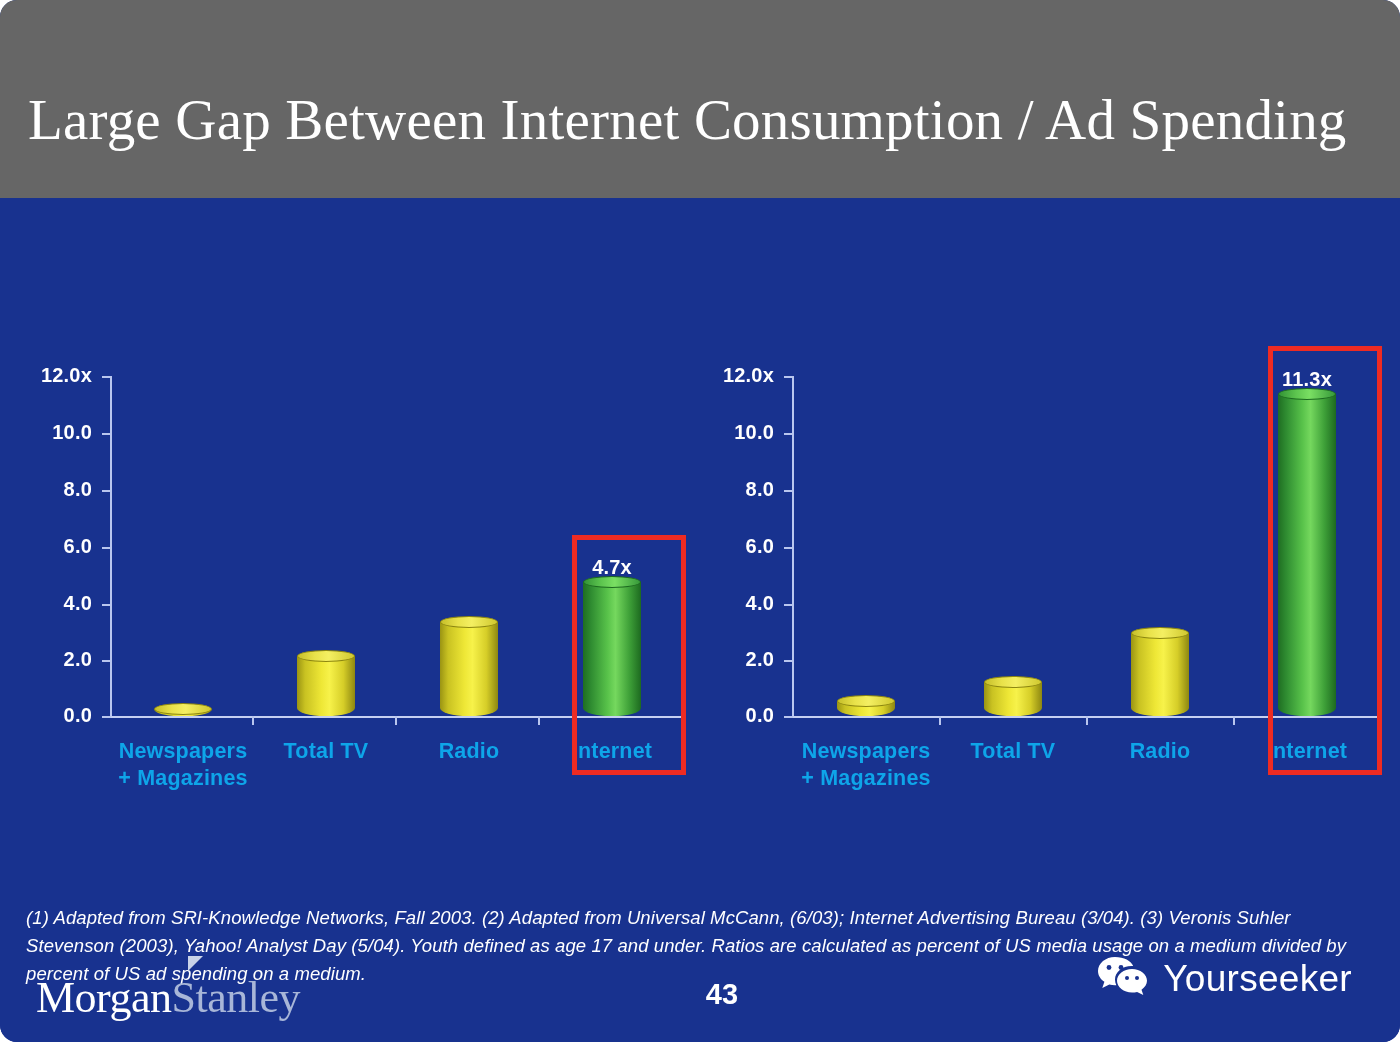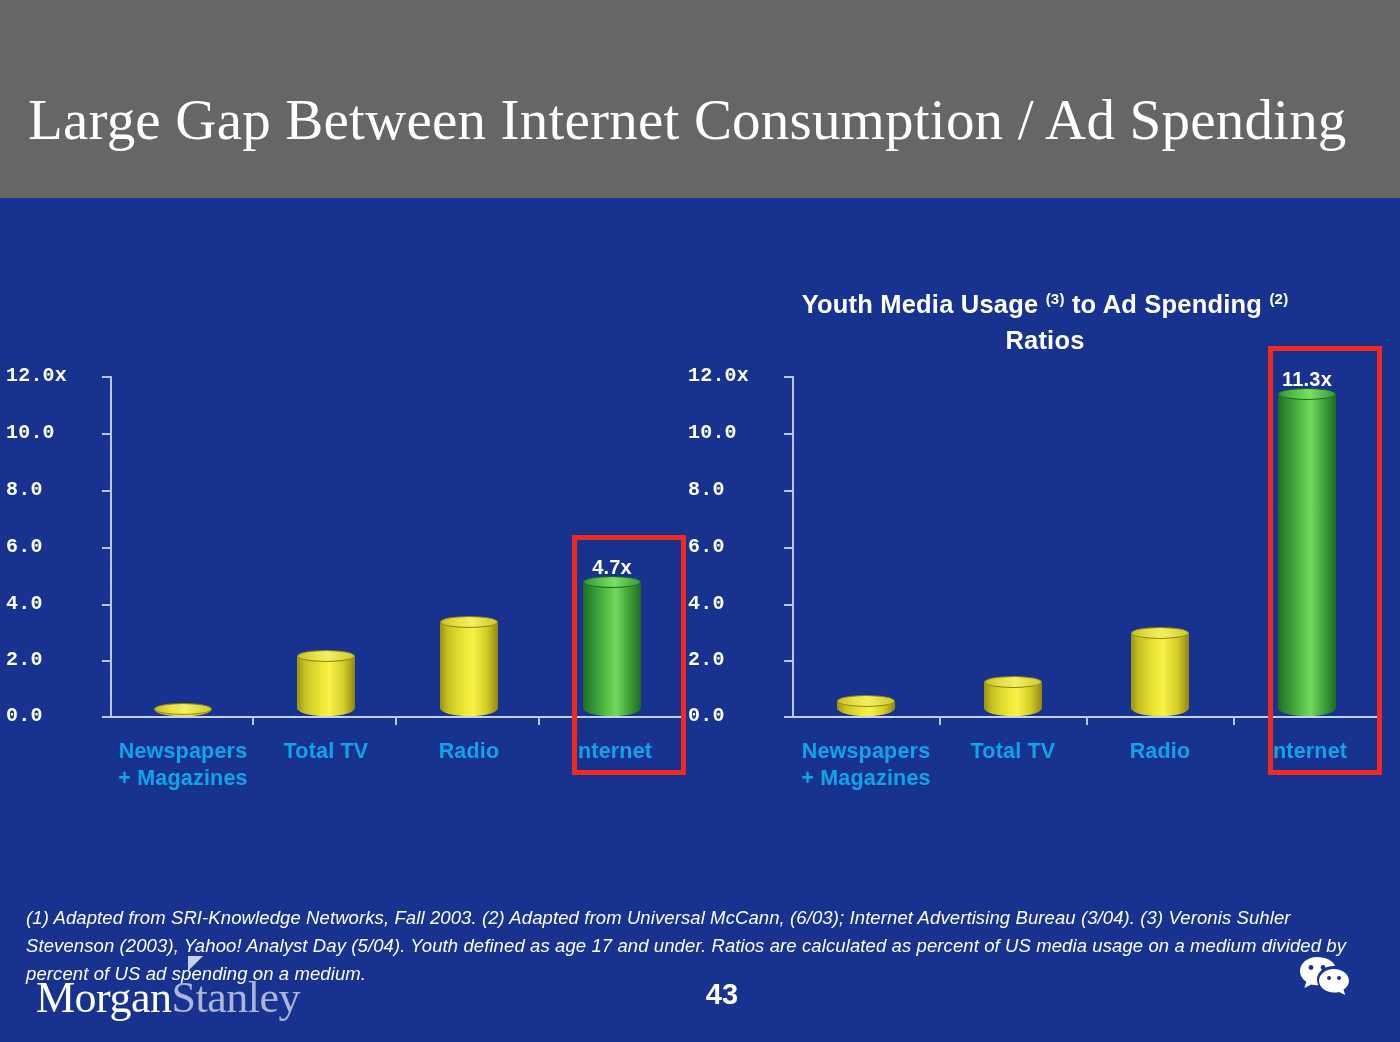--- a/index.html
+++ b/index.html
@@ -7,20 +7,21 @@
     padding: 0;
     background: #ffffff;
   }
   #slide {
     position: relative;
     width: 1400px;
     height: 1042px;
     overflow: hidden;
     background: #18328f;
     font-family: "Liberation Sans", sans-serif;
+    border-radius: 17px;
   }
 
   
   #header-band {
     position: absolute;
     left: 0; top: 0;
     width: 1400px;
     height: 198px;
     background: #666666;
   }
@@ -94,25 +95,25 @@
   }
   .tick {
     position: absolute;
     width: 9px;
     height: 2px;
     background: #b9c6ef;
   }
   .ytick-label {
     position: absolute;
     width: 86px;
+    text-align: right;
     color: #ffffff;
     font-size: 20px;
     font-weight: bold;
     letter-spacing: 0.2px;
-    font-family: Liberation Mono, monospace;
   }
 
   
   .bar {
     position: absolute;
     bottom: 0;
   }
   .bar .body {
     position: absolute;
     left: 0;
@@ -316,28 +317,20 @@
         <div>+ Magazines</div>
       </div>
       <div class="cat-label" style="left:220px; top:540px;">Total TV</div>
       <div class="cat-label" style="left:363px; top:540px;">Radio</div>
       <div class="cat-label" style="left:506px; top:540px;">Internet</div>
 
       <div class="highlight-box" style="left:566px; top:337px; width:114px; height:240px;"></div>
     </div>
 
     <div class="chart-panel" id="panel-right">
-      <div class="chart-title">
-        <span>Youth Media Usage</span>
-        <sup>(3)</sup>
-        <span>to Ad Spending</span>
-        <sup>(2)</sup>
-        <br>
-        <span>Ratios</span>
-      </div>
 
       <div class="plot">
         <div class="axis-line-v" style="left:92px; top:8px; height:342px;"></div>
         <div class="axis-line-h" style="left:92px; top:348px; width:588px;"></div>
 
         <div class="tick" style="left:84px; top:8px;"></div>
         <div class="ytick-label" style="left:-12px; top:-4px;">12.0x</div>
 
         <div class="tick" style="left:84px; top:65px;"></div>
         <div class="ytick-label" style="left:-12px; top:53px;">10.0</div>
@@ -409,15 +402,16 @@
     <span>
       <svg width="54" height="44" viewBox="0 0 54 44" xmlns="http://www.w3.org/2000/svg">
         <path d="M19 2C9.6 2 2 8.3 2 16c0 4.4 2.5 8.3 6.4 10.8L6.3 33l7-3.6c1.8.5 3.7.8 5.7.8h1.3C19.5 28.4 19 26.5 19 24.5 19 16.9 26.4 11 35.4 11c.6 0 1.2 0 1.8.1C35.3 5.8 27.9 2 19 2z" fill="#ffffff"></path>
         <circle cx="13" cy="12.5" r="2.4" fill="#18328f"></circle>
         <circle cx="25" cy="12.5" r="2.4" fill="#18328f"></circle>
         <path d="M36 14c-8.3 0-15 5.4-15 11.8 0 6.5 6.7 11.8 15 11.8 1.8 0 3.5-.2 5.1-.7l6.2 3.2-1.8-5.4c3.3-2.2 5.5-5.4 5.5-8.9C51 19.4 44.3 14 36 14z" fill="#ffffff"></path>
         <circle cx="31" cy="23" r="2" fill="#18328f"></circle>
         <circle cx="41" cy="23" r="2" fill="#18328f"></circle>
       </svg>
     </span>
+    <span class="wm-text">Yourseeker</span>
   </div>
 
 </div>
 
 </body></html>

